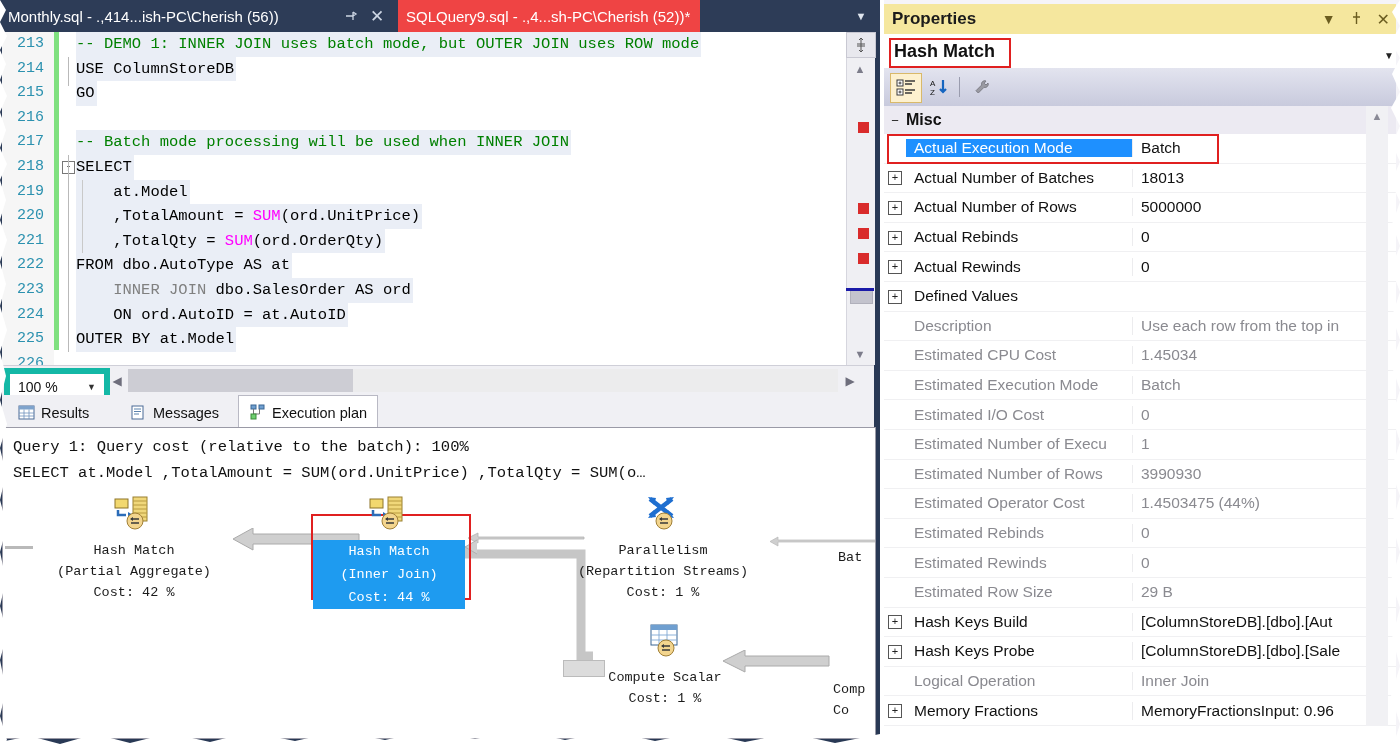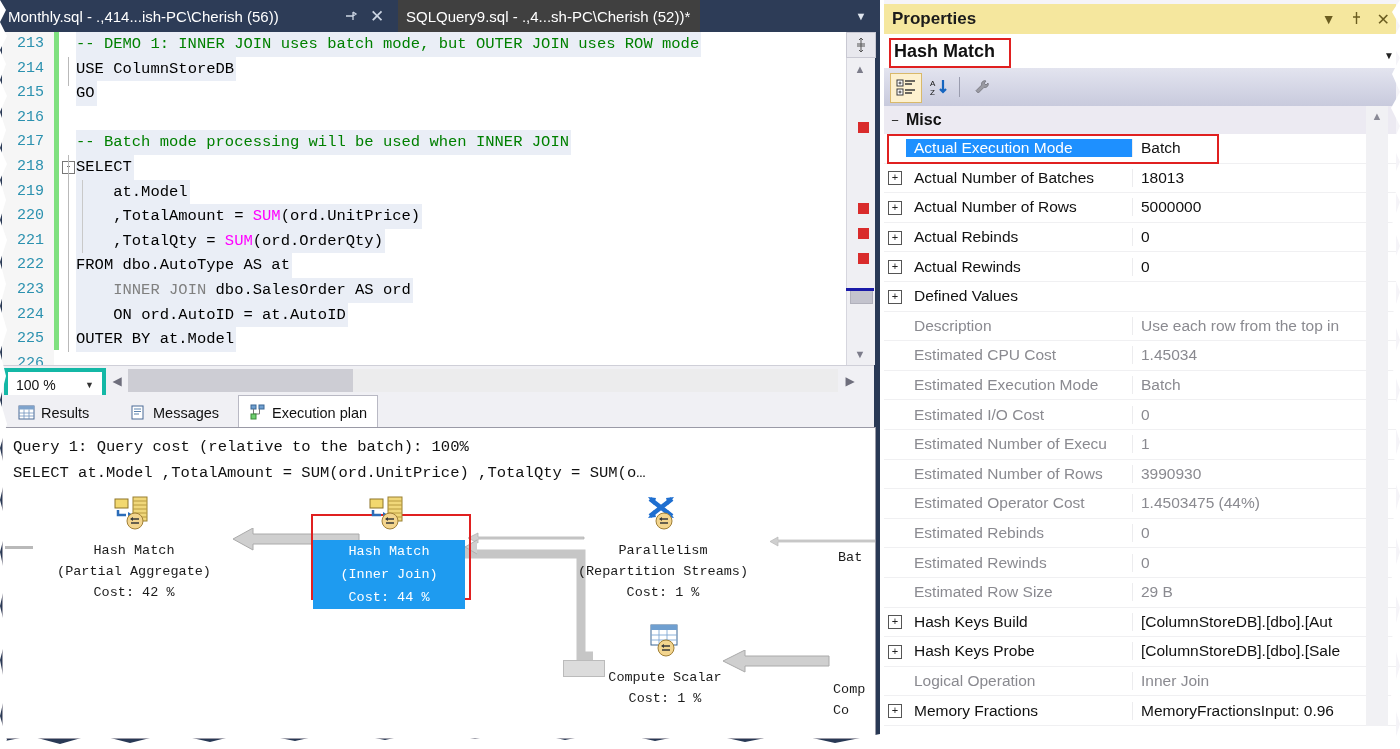--- a/index.html
+++ b/index.html
@@ -8,21 +8,21 @@
 
   
   #left{position:absolute;left:0;top:0;width:880px;height:749px;background:#293955;overflow:hidden;}
 
   
   #tabstrip{position:absolute;left:0;top:0;width:880px;height:32px;background:#2d3c57;}
   .tab{position:absolute;top:0;height:32px;display:flex;align-items:center;
        font-size:15px;color:#fff;white-space:nowrap;}
   #tab1{left:4px;padding:0 4px;}
   #tab1 .tl{color:#ffffff;}
-  #tab2{left:398px;background:#404040;padding:0 10px 0 8px;color:#fff;text-align:center;}
+  #tab2{left:398px;background:#ef4444;padding:0 10px 0 8px;color:#fff;text-align:center;}
   .tabicon{width:22px;height:32px;display:flex;align-items:center;justify-content:center;
            color:#cdd6e4;font-size:14px;cursor:pointer;}
   #tabpin{position:absolute;left:340px;top:0;}
   #tabclose{position:absolute;left:366px;top:0;font-size:17px;}
   #tabdrop{position:absolute;right:6px;top:0;width:26px;height:32px;display:flex;
            align-items:center;justify-content:center;color:#dfe5ee;font-size:11px;cursor:pointer;}
 
   
   #editor{position:absolute;left:2px;top:32px;width:854px;height:333px;background:#fff;overflow:hidden;}
   #gutter{position:absolute;left:0;top:0;width:52px;height:333px;background:#f6f6f6;}
@@ -51,21 +51,21 @@
   #sbup{top:58px;} #sbdown{top:343px;}
   .mark{position:absolute;left:858px;width:11px;height:11px;background:#d92b2b;}
   #thumb{position:absolute;left:850px;top:290px;width:21px;height:12px;background:#c3c3cd;
          border:1px solid #b0b0bb;}
   #caretline{position:absolute;left:846px;top:288px;width:28px;height:3px;background:#1a1aa8;}
 
   
   #zoomrow{position:absolute;left:2px;top:365px;width:872px;height:29px;background:#f0f0f4;
            border-top:1px solid #cfcfd8;}
   #zoombox{position:absolute;left:2px;top:2px;width:94px;height:25px;background:#fff;
-           border:4px solid #14b8a6;display:flex;align-items:center;}
+           border:6px solid #14b8a6;display:flex;align-items:center;}
   #zoomval{padding-left:8px;font-size:14px;color:#111;}
   #zoomcaret{position:absolute;right:8px;color:#333;font-size:9px;}
   #hsleft{position:absolute;left:105px;top:3px;width:20px;height:23px;display:flex;
           align-items:center;justify-content:center;color:#6e6e7c;font-size:12px;cursor:pointer;}
   #hstrack{position:absolute;left:126px;top:3px;width:710px;height:23px;background:#ececed;}
   #hsthumb{position:absolute;left:0;top:0;width:225px;height:23px;background:#cdcdd4;}
   #hsright{position:absolute;left:838px;top:3px;width:20px;height:23px;display:flex;
            align-items:center;justify-content:center;color:#6e6e7c;font-size:12px;cursor:pointer;}
 
   

